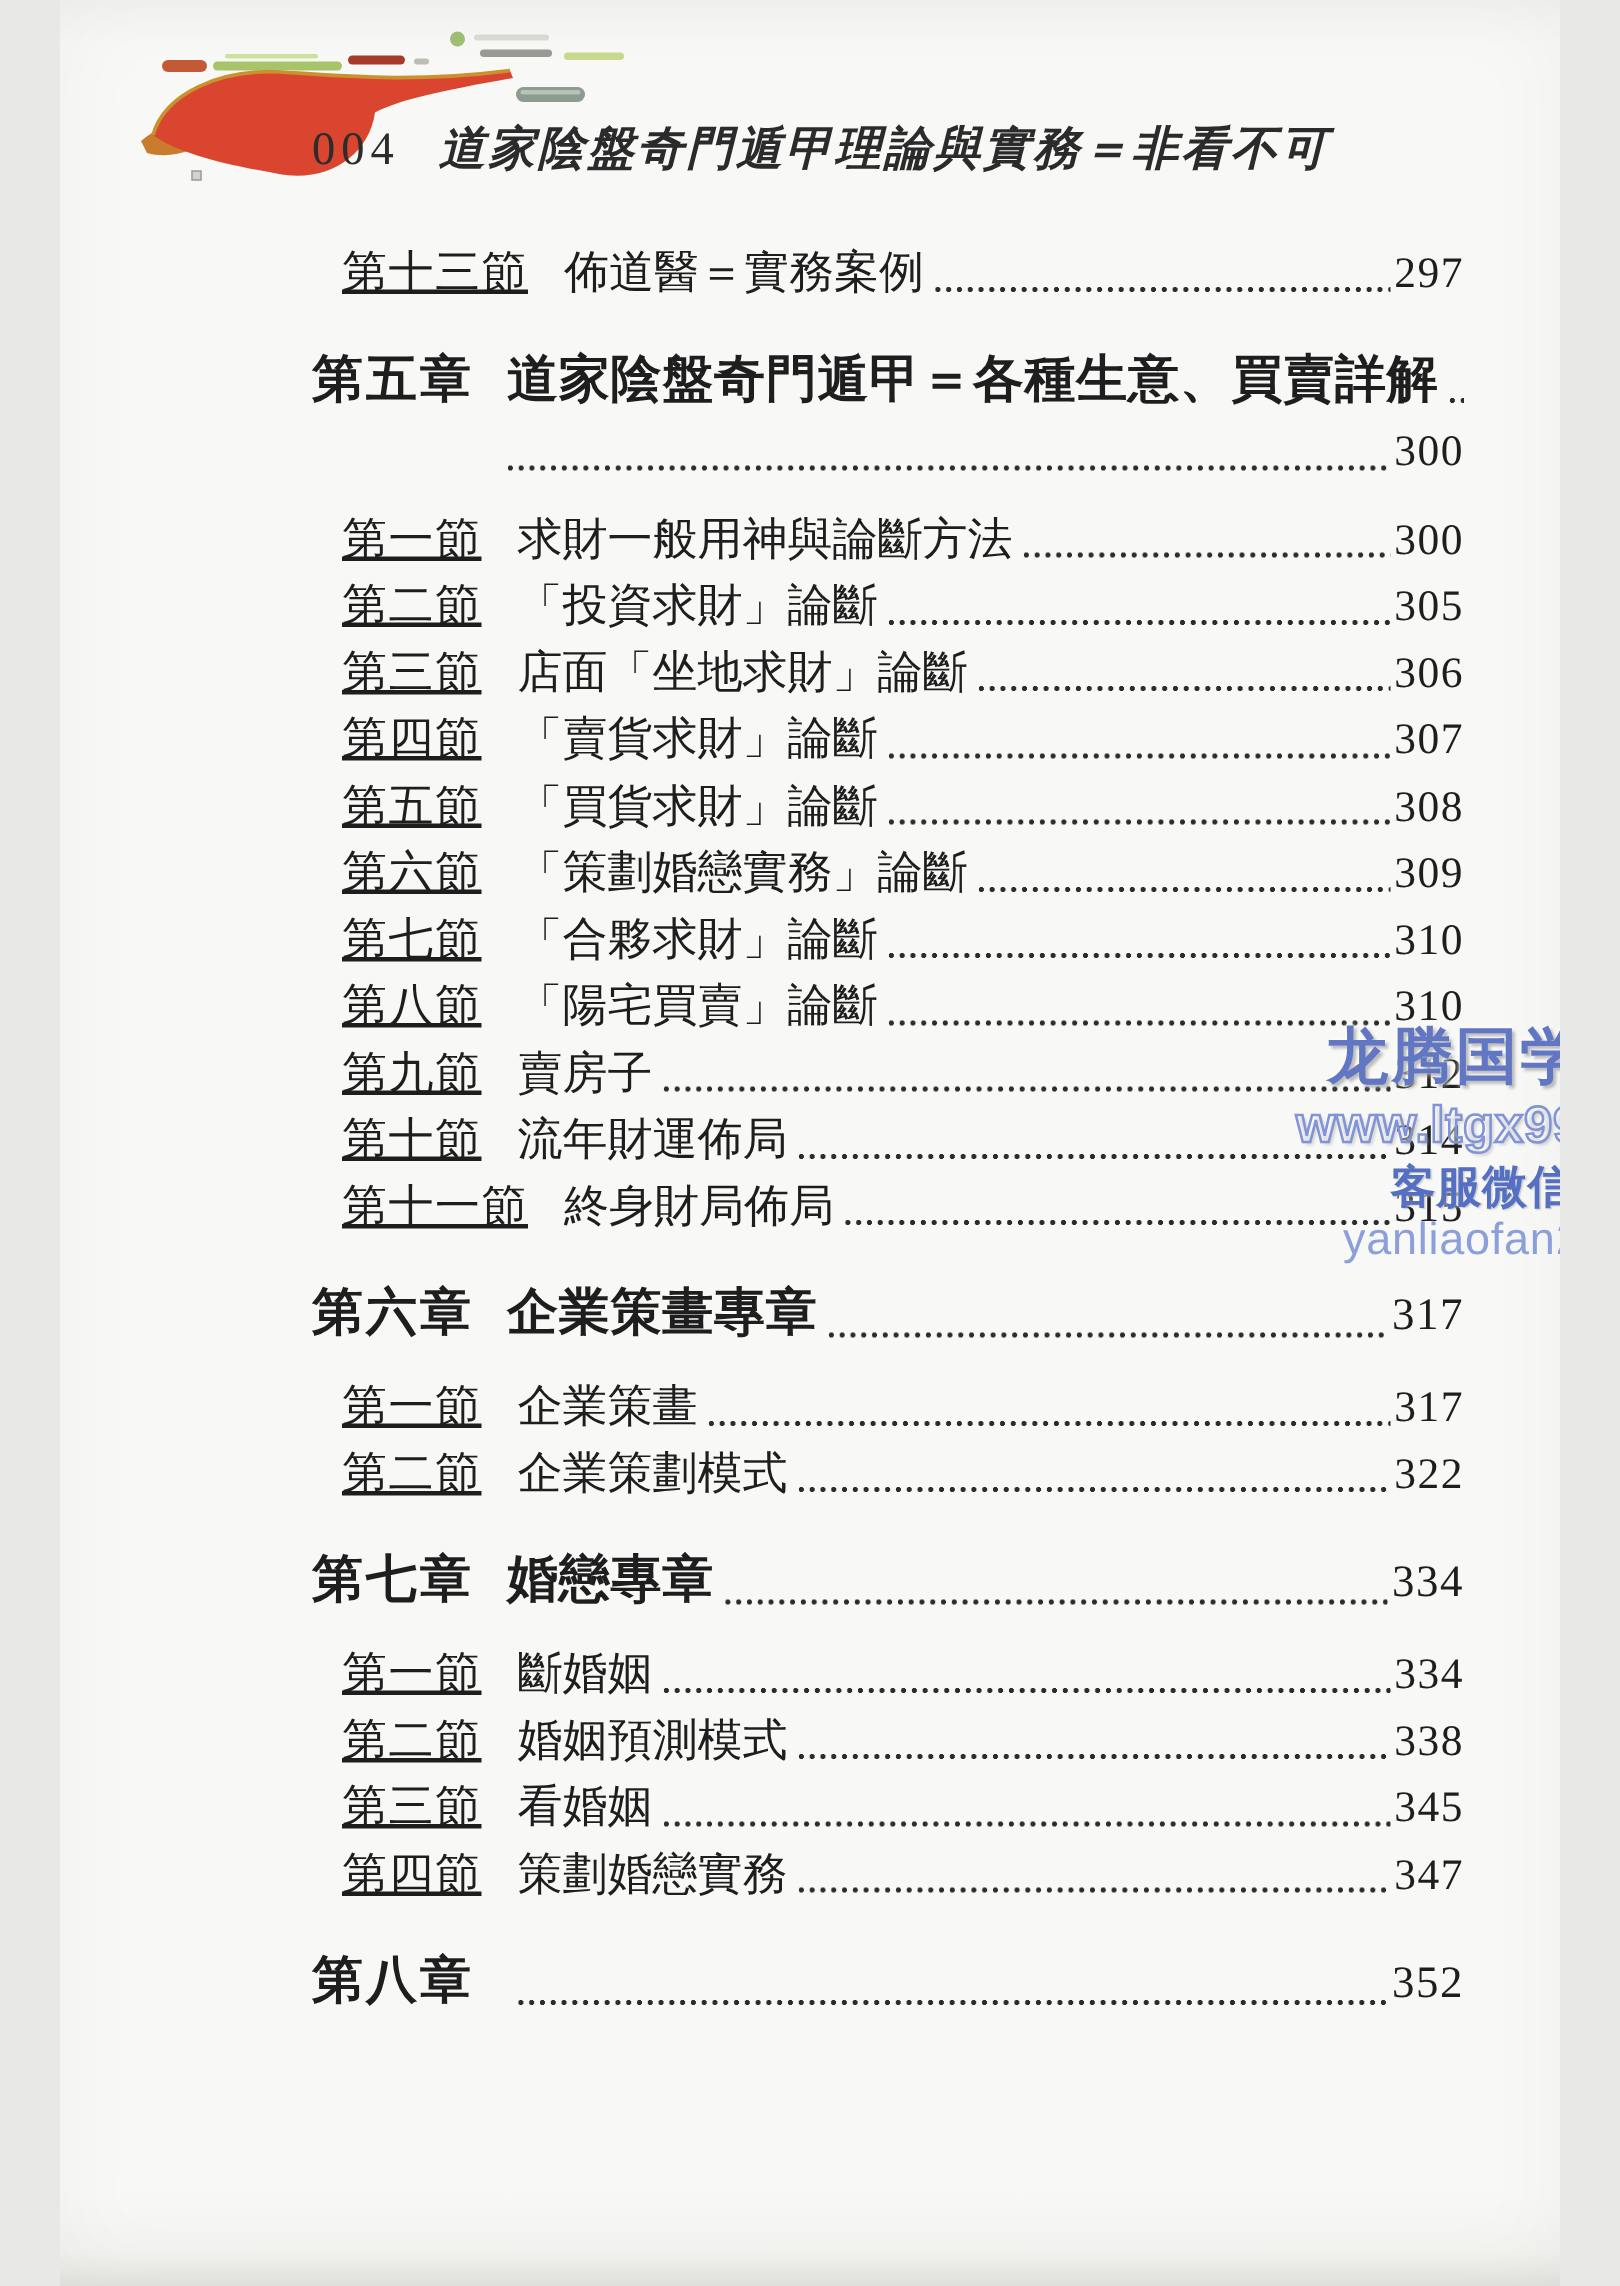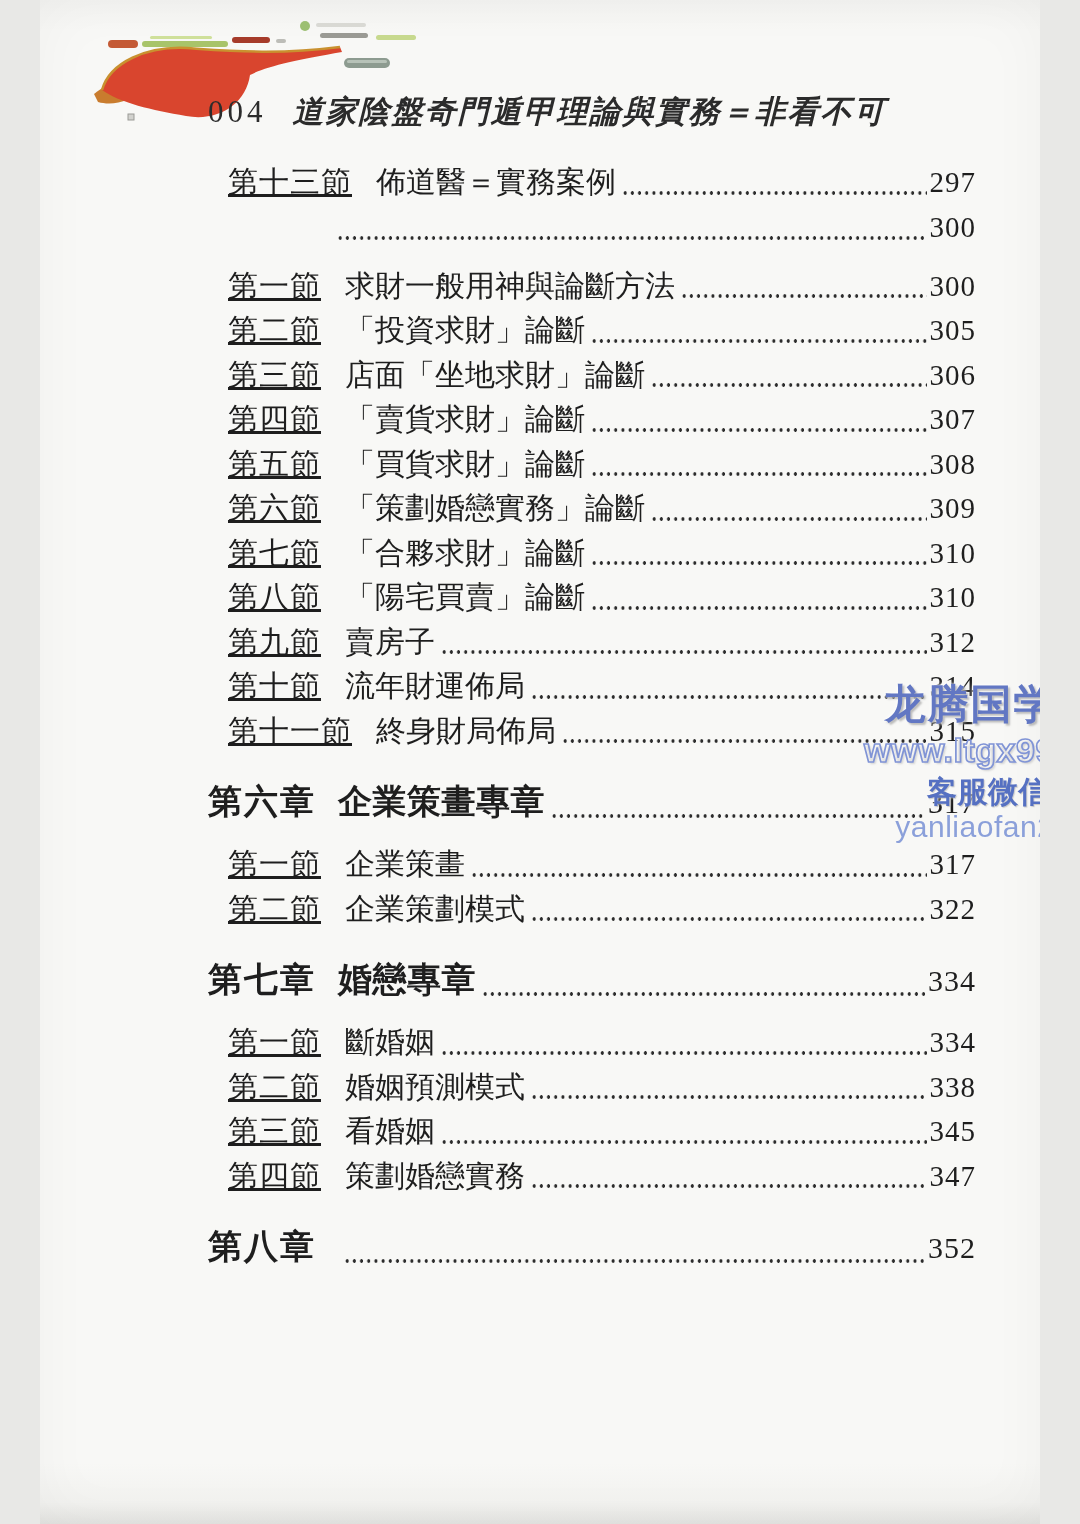--- a/index.html
+++ b/index.html
@@ -13,21 +13,21 @@
 
   
   .logo { position:absolute; left:52px; top:10px; width:330px; height:115px; }
   .header-line {
     position:absolute; left:168px; top:78px; width:760px;
     display:flex; align-items:baseline; white-space:nowrap;
   }
   .folio { font-size:31px; letter-spacing:4px; color:#2c2c2c; margin-right:26px; }
   .running-title {
     font-size:31px; letter-spacing:2px; color:#2b2b2b;
-    font-style:italic; font-weight:600;margin-top:13px;
+    font-style:italic; font-weight:600;
   }
 
   
   .toc { position:absolute; left:168px; top:160px; width:768px; }
   .row { display:flex; align-items:baseline; white-space:nowrap; }
   .row .leader {
     flex:1 1 0; min-width:10px; align-self:flex-end;
     height:6px; margin:0 3px 9px 7px;
     background-image:radial-gradient(circle at 2.2px 3px, #2c2c2c 1.55px, rgba(0,0,0,0) 1.9px);
     background-size:7.2px 6px; background-repeat:repeat-x; background-position:left bottom;
@@ -95,20 +95,25 @@
     <span class="running-title">道家陰盤奇門遁甲理論與實務＝非看不可</span>
   </div>
 
   <div class="toc" id="toc">
       <div class="row section">
         <span class="label">第十三節</span>
         <span class="title">佈道醫＝實務案例</span>
         <span class="leader"></span>
         <span class="pageno">297</span>
       </div>
+      <div class="row chapter">
+        <span class="label">第五章</span>
+        <span class="title">道家陰盤奇門遁甲＝各種生意、買賣詳解</span>
+        <span class="leader"></span>
+      </div>
       <div class="row wrapline">
         <span class="leader"></span>
         <span class="pageno">300</span>
       </div>
       <div class="row section">
         <span class="label">第一節</span>
         <span class="title">求財一般用神與論斷方法</span>
         <span class="leader"></span>
         <span class="pageno">300</span>
       </div>

